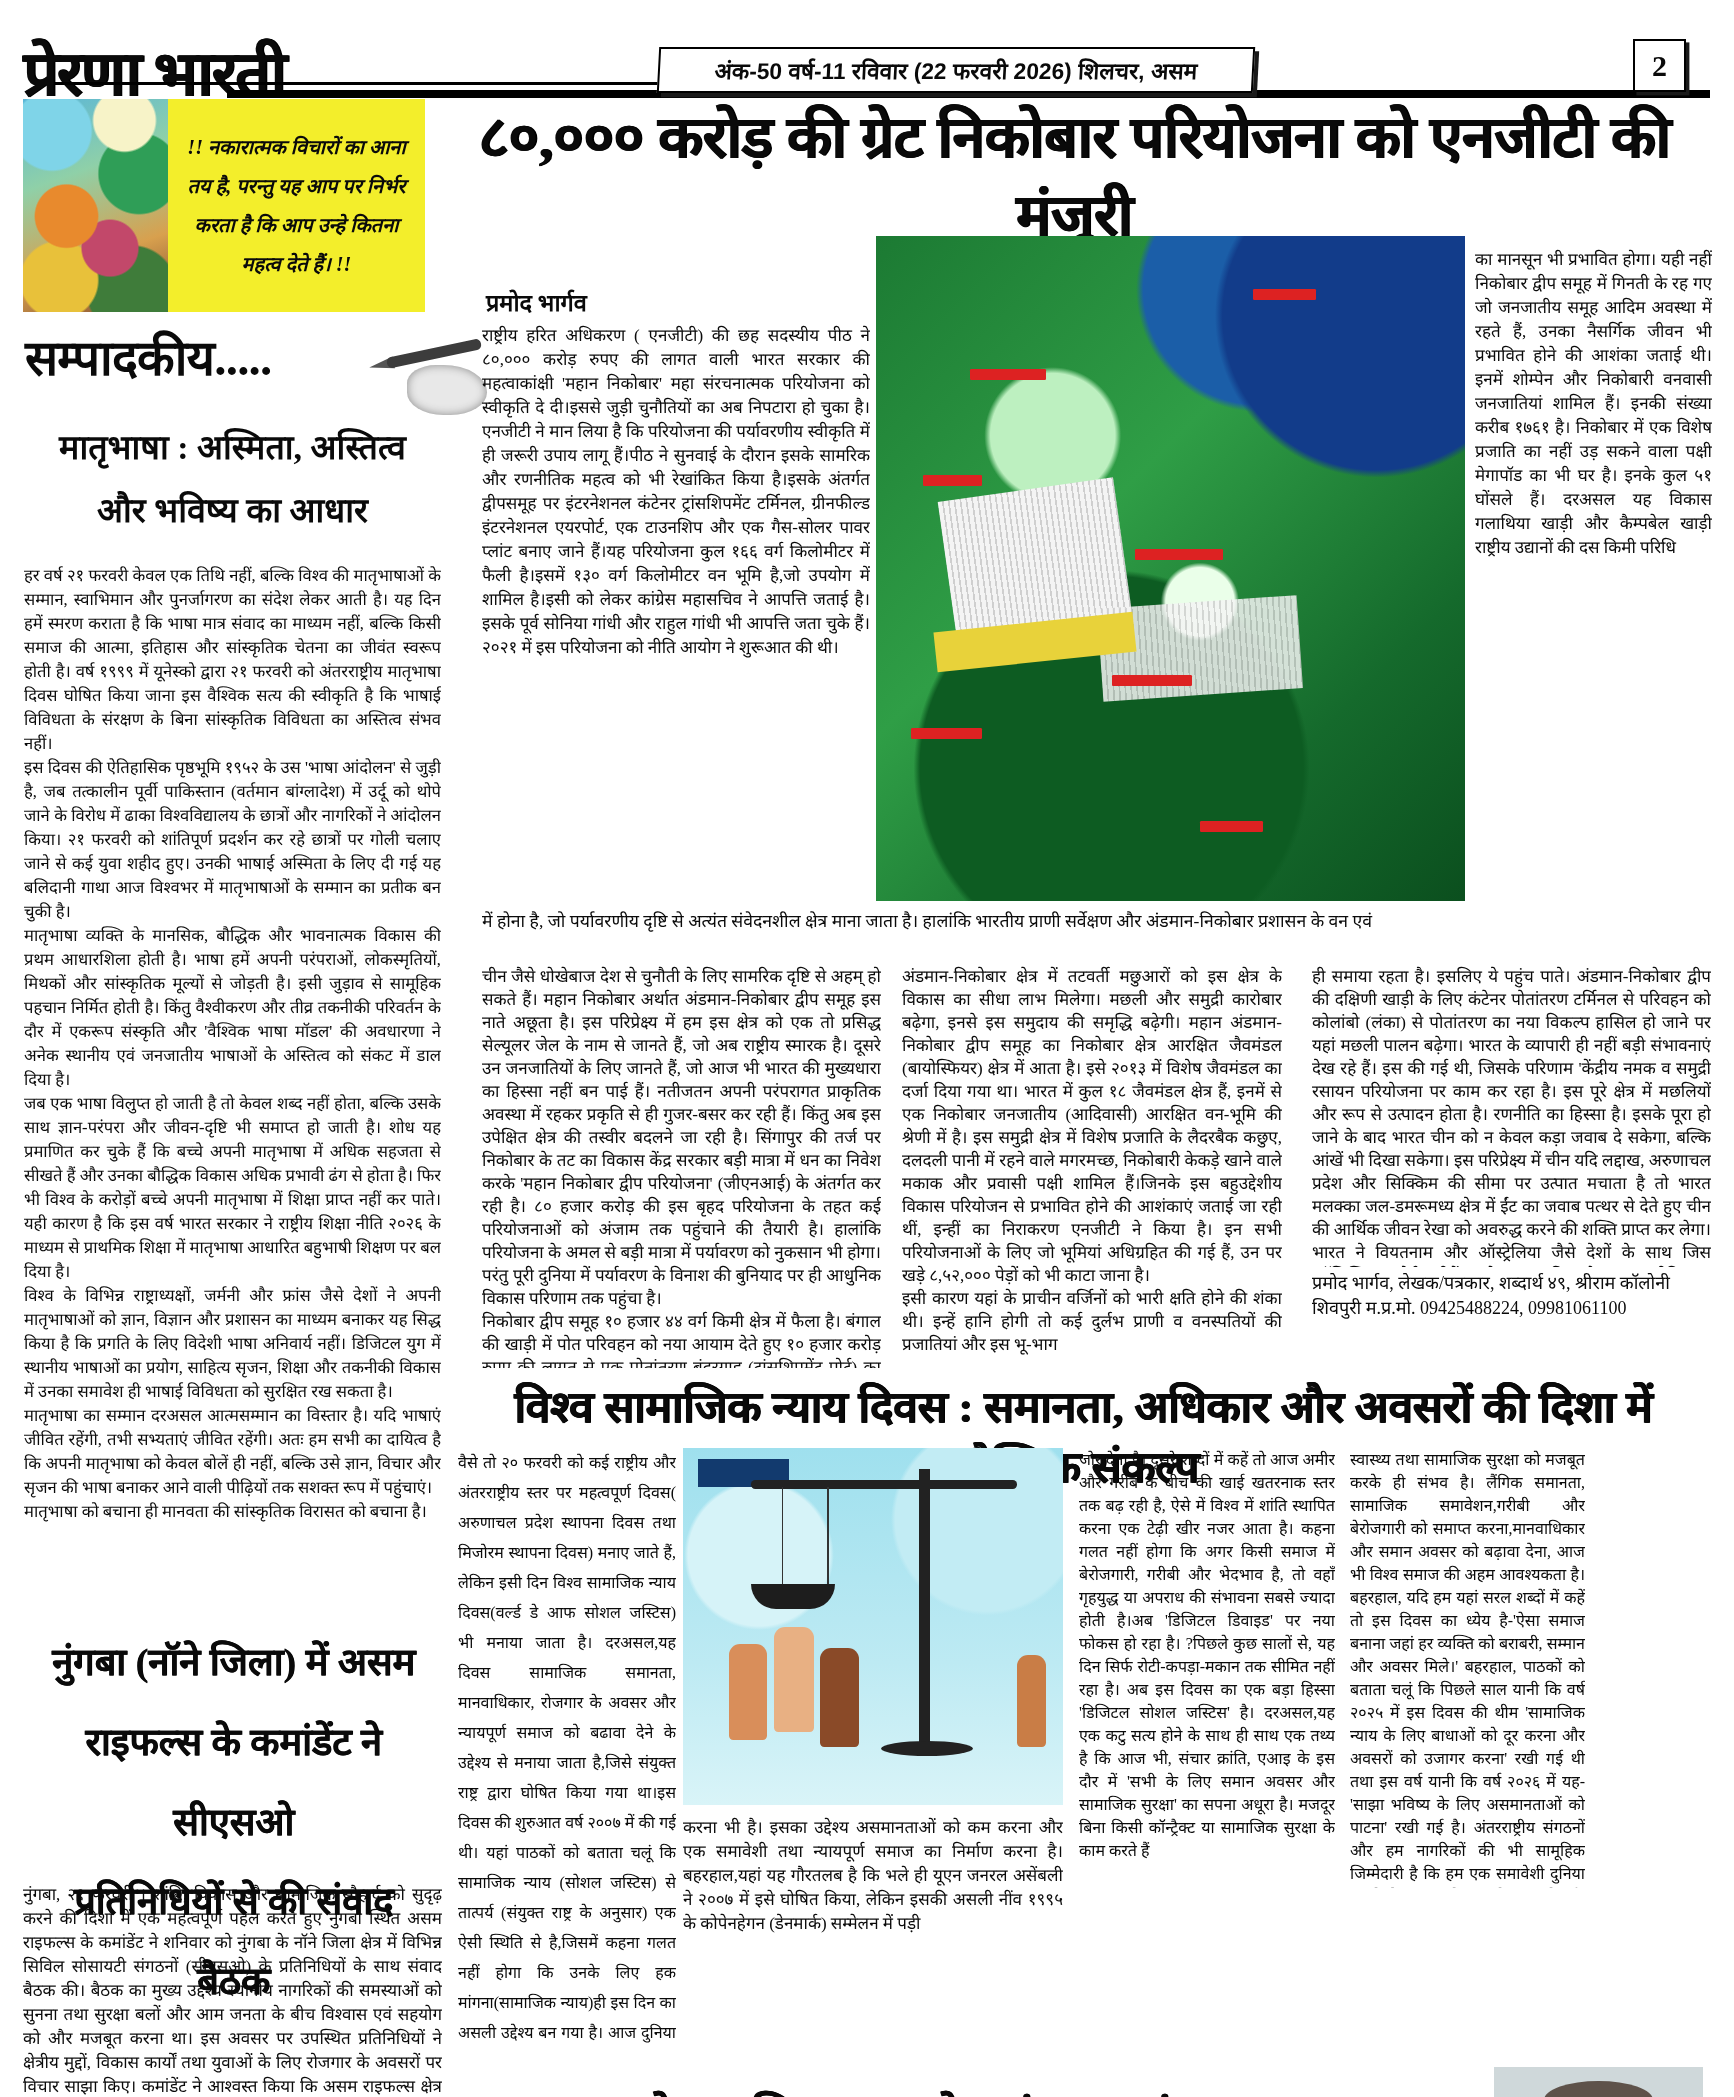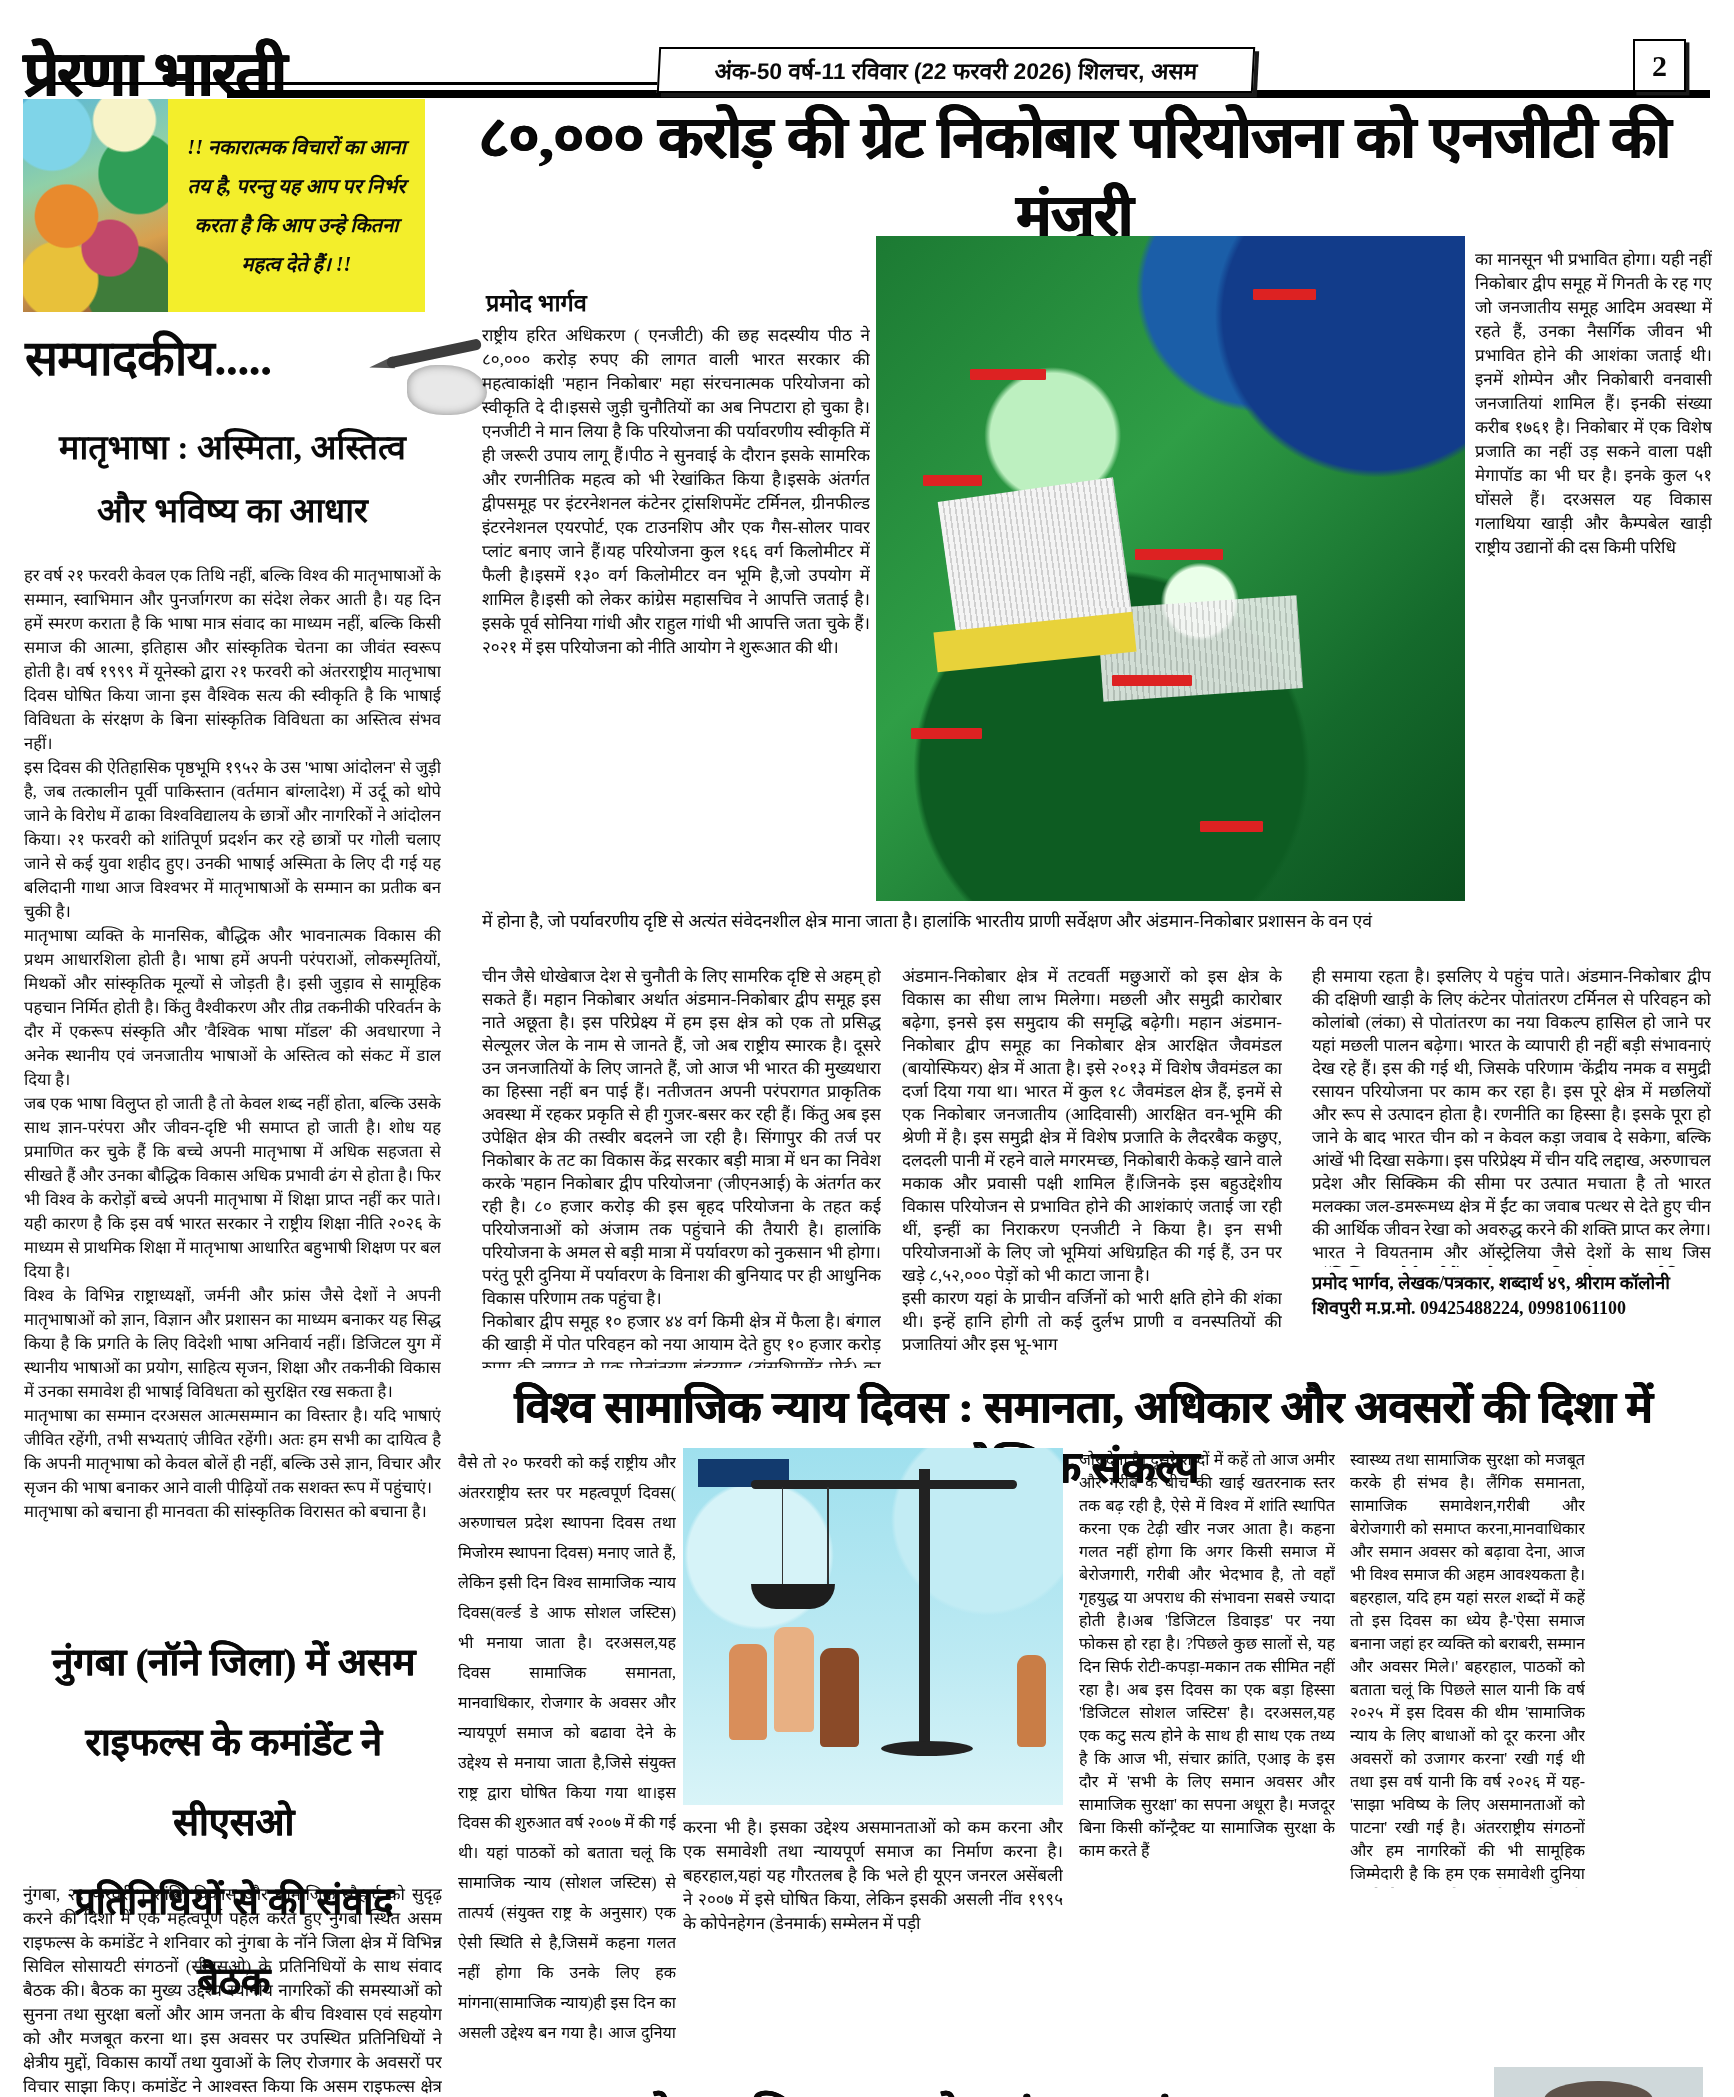--- a/index.html
+++ b/index.html
@@ -61,21 +61,21 @@
        linear-gradient(135deg,#1c7a33 0%,#2f9e46 40%,#156a2c 75%,#0b4f1e 100%);}
   .strip{position:absolute;background:repeating-linear-gradient(90deg,#f4f4f4 0 4.2px,#cfcfcf 4.2px 5.9px);}
   .redlbl{position:absolute;background:#d22;height:11px;border-radius:1.3px;}
   .ylw{position:absolute;background:#e8d23a;}
   #colB{left:1475px;top:248px;width:237px;height:654px;font-size:17px;line-height:24px;overflow:hidden;}
   #bridge{left:482px;top:908px;width:1229px;height:54px;font-size:17.6px;line-height:26px;overflow:hidden;}
   .leadcol{top:965px;height:403px;font-size:17px;line-height:23px;overflow:hidden;}
   #colC1{left:482px;width:399px;}
   #colC2{left:902px;width:380px;}
   #colC3{left:1312px;width:399px;height:302px;}
-  #lead-credit{left:1312px;top:1271px;width:399px;font-size:18px;line-height:25px;font-weight:700;}
+  #lead-credit{left:1312px;top:1271px;width:399px;font-size:18px;line-height:25px;font-weight:400;}
   
   #soc-hl{left:455px;top:1375px;width:1256px;font-size:44px;text-shadow:0.8px 0 #000,1.3px 0.4px #000;}
   #socA{left:458px;top:1448px;width:218px;height:604px;font-size:16px;line-height:30px;overflow:hidden;}
   #scales{left:683px;top:1448px;width:380px;height:357px;background:
       radial-gradient(circle at 20% 30%,#d6f3f8 0 18%,transparent 19%),
       radial-gradient(circle at 80% 20%,#c2ecf4 0 22%,transparent 23%),
       linear-gradient(180deg,#9fe0ee 0%,#bdeaf3 60%,#d9f4f8 100%);}
   #scales .pole{position:absolute;left:62%;top:6%;width:11px;height:78%;background:#222;}
   #scales .base{position:absolute;left:52%;top:82%;width:92px;height:15px;background:#222;border-radius:50%;}
   #scales .beam{position:absolute;left:18%;top:9%;width:70%;height:9.2px;background:#222;border-radius:4.2px;}

